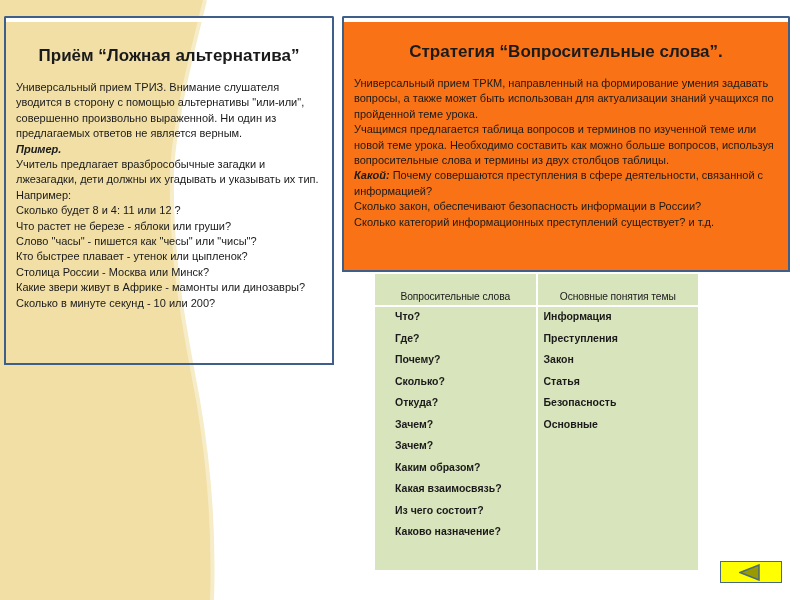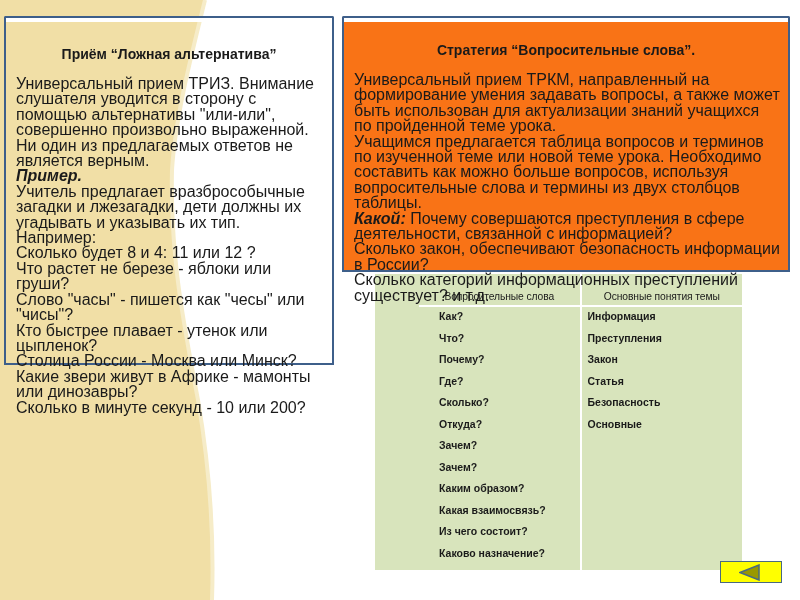--- a/index.html
+++ b/index.html
@@ -4,25 +4,25 @@
 <style>
   html, body { margin:0; padding:0; }
   body { width:800px; height:600px; position:relative; overflow:hidden; background:#ffffff;
          font-family:"Liberation Sans", sans-serif; color:#1a1a1a; }
   #bg-shape { position:absolute; left:0; top:0; width:800px; height:600px; z-index:0; }
   .panel { position:absolute; background:#f97316; border:2px solid #3e5f8a; box-sizing:border-box; z-index:2; }
   .panel-top { position:absolute; left:-2px; right:-2px; top:-6px; height:6px; border:2px solid #3e5f8a; border-bottom:none; background:#ffffff; box-sizing:border-box; border-radius:2px 2px 0 0; }
   #panel-left { left:4px; top:20px; width:330px; height:345px; background:transparent; }
   #panel-left-inner { position:absolute; inset:0; }
   #panel-right { left:342px; top:20px; width:448px; height:252px; }
-  .panel-title { font-weight:bold; font-size:14px; text-align:center; margin:24px 0 14px 0; }
-  .panel-body { font-size:16px; line-height:15.4px; padding:0 8px 0 10px; }
+  .panel-title { font-weight:bold; font-size:17px; text-align:center; margin:24px 0 14px 0; }
+  .panel-body { font-size:11px; line-height:15.4px; padding:0 8px 0 10px; }
   .panel-body p { margin:0; }
   .em { font-weight:bold; font-style:italic; }
-  #table { position:absolute; left:375px; top:274px; width:323px; height:296px; background:#d8e4bc; z-index:1; display:flex;padding-left:44px; }
+  #table { position:absolute; left:375px; top:274px; width:323px; height:296px; background:#d8e4bc; z-index:1; display:flex; }
   .col { flex:1; position:relative; }
   .col + .col { border-left:2px solid #ffffff; }
   .col-header { font-size:10.3px; text-align:center; padding-top:17px; height:14px; border-bottom:2px solid #ffffff; white-space:nowrap; letter-spacing:-0.1px; }
   .col-items { font-size:10.5px; font-weight:bold; color:#1a1a1a; }
   .col-item { height:21.5px; line-height:18px; padding-left:20px; }
   #right-col .col-item { padding-left:6px; }
   #nav-back { position:absolute; left:720px; top:561px; width:62px; height:22px; background:#ffff00; border:1px solid #4a6a80; box-sizing:border-box; z-index:3; cursor:pointer; }
   #nav-back svg { position:absolute; left:18px; top:2px; }
 </style>
 </head>
@@ -61,24 +61,23 @@
     <p><span class="em">Какой:</span> <span>Почему совершаются преступления в сфере деятельности, связанной с информацией?</span></p>
     <p>Сколько закон, обеспечивают безопасность информации в России?</p>
     <p>Сколько категорий информационных преступлений существует? и т.д.</p>
   </div>
 </div>
 
 <div id="table">
   <div class="col" id="left-col">
     <div class="col-header">Вопросительные слова</div>
     <div class="col-items">
-        <div class="col-item">Как?</div>
         <div class="col-item">Что?</div>
+        <div class="col-item">Где?</div>
         <div class="col-item">Почему?</div>
-        <div class="col-item">Где?</div>
         <div class="col-item">Сколько?</div>
         <div class="col-item">Откуда?</div>
         <div class="col-item">Зачем?</div>
         <div class="col-item">Зачем?</div>
         <div class="col-item">Каким образом?</div>
         <div class="col-item">Какая взаимосвязь?</div>
         <div class="col-item">Из чего состоит?</div>
         <div class="col-item">Каково назначение?</div>
       </div>
   </div>

